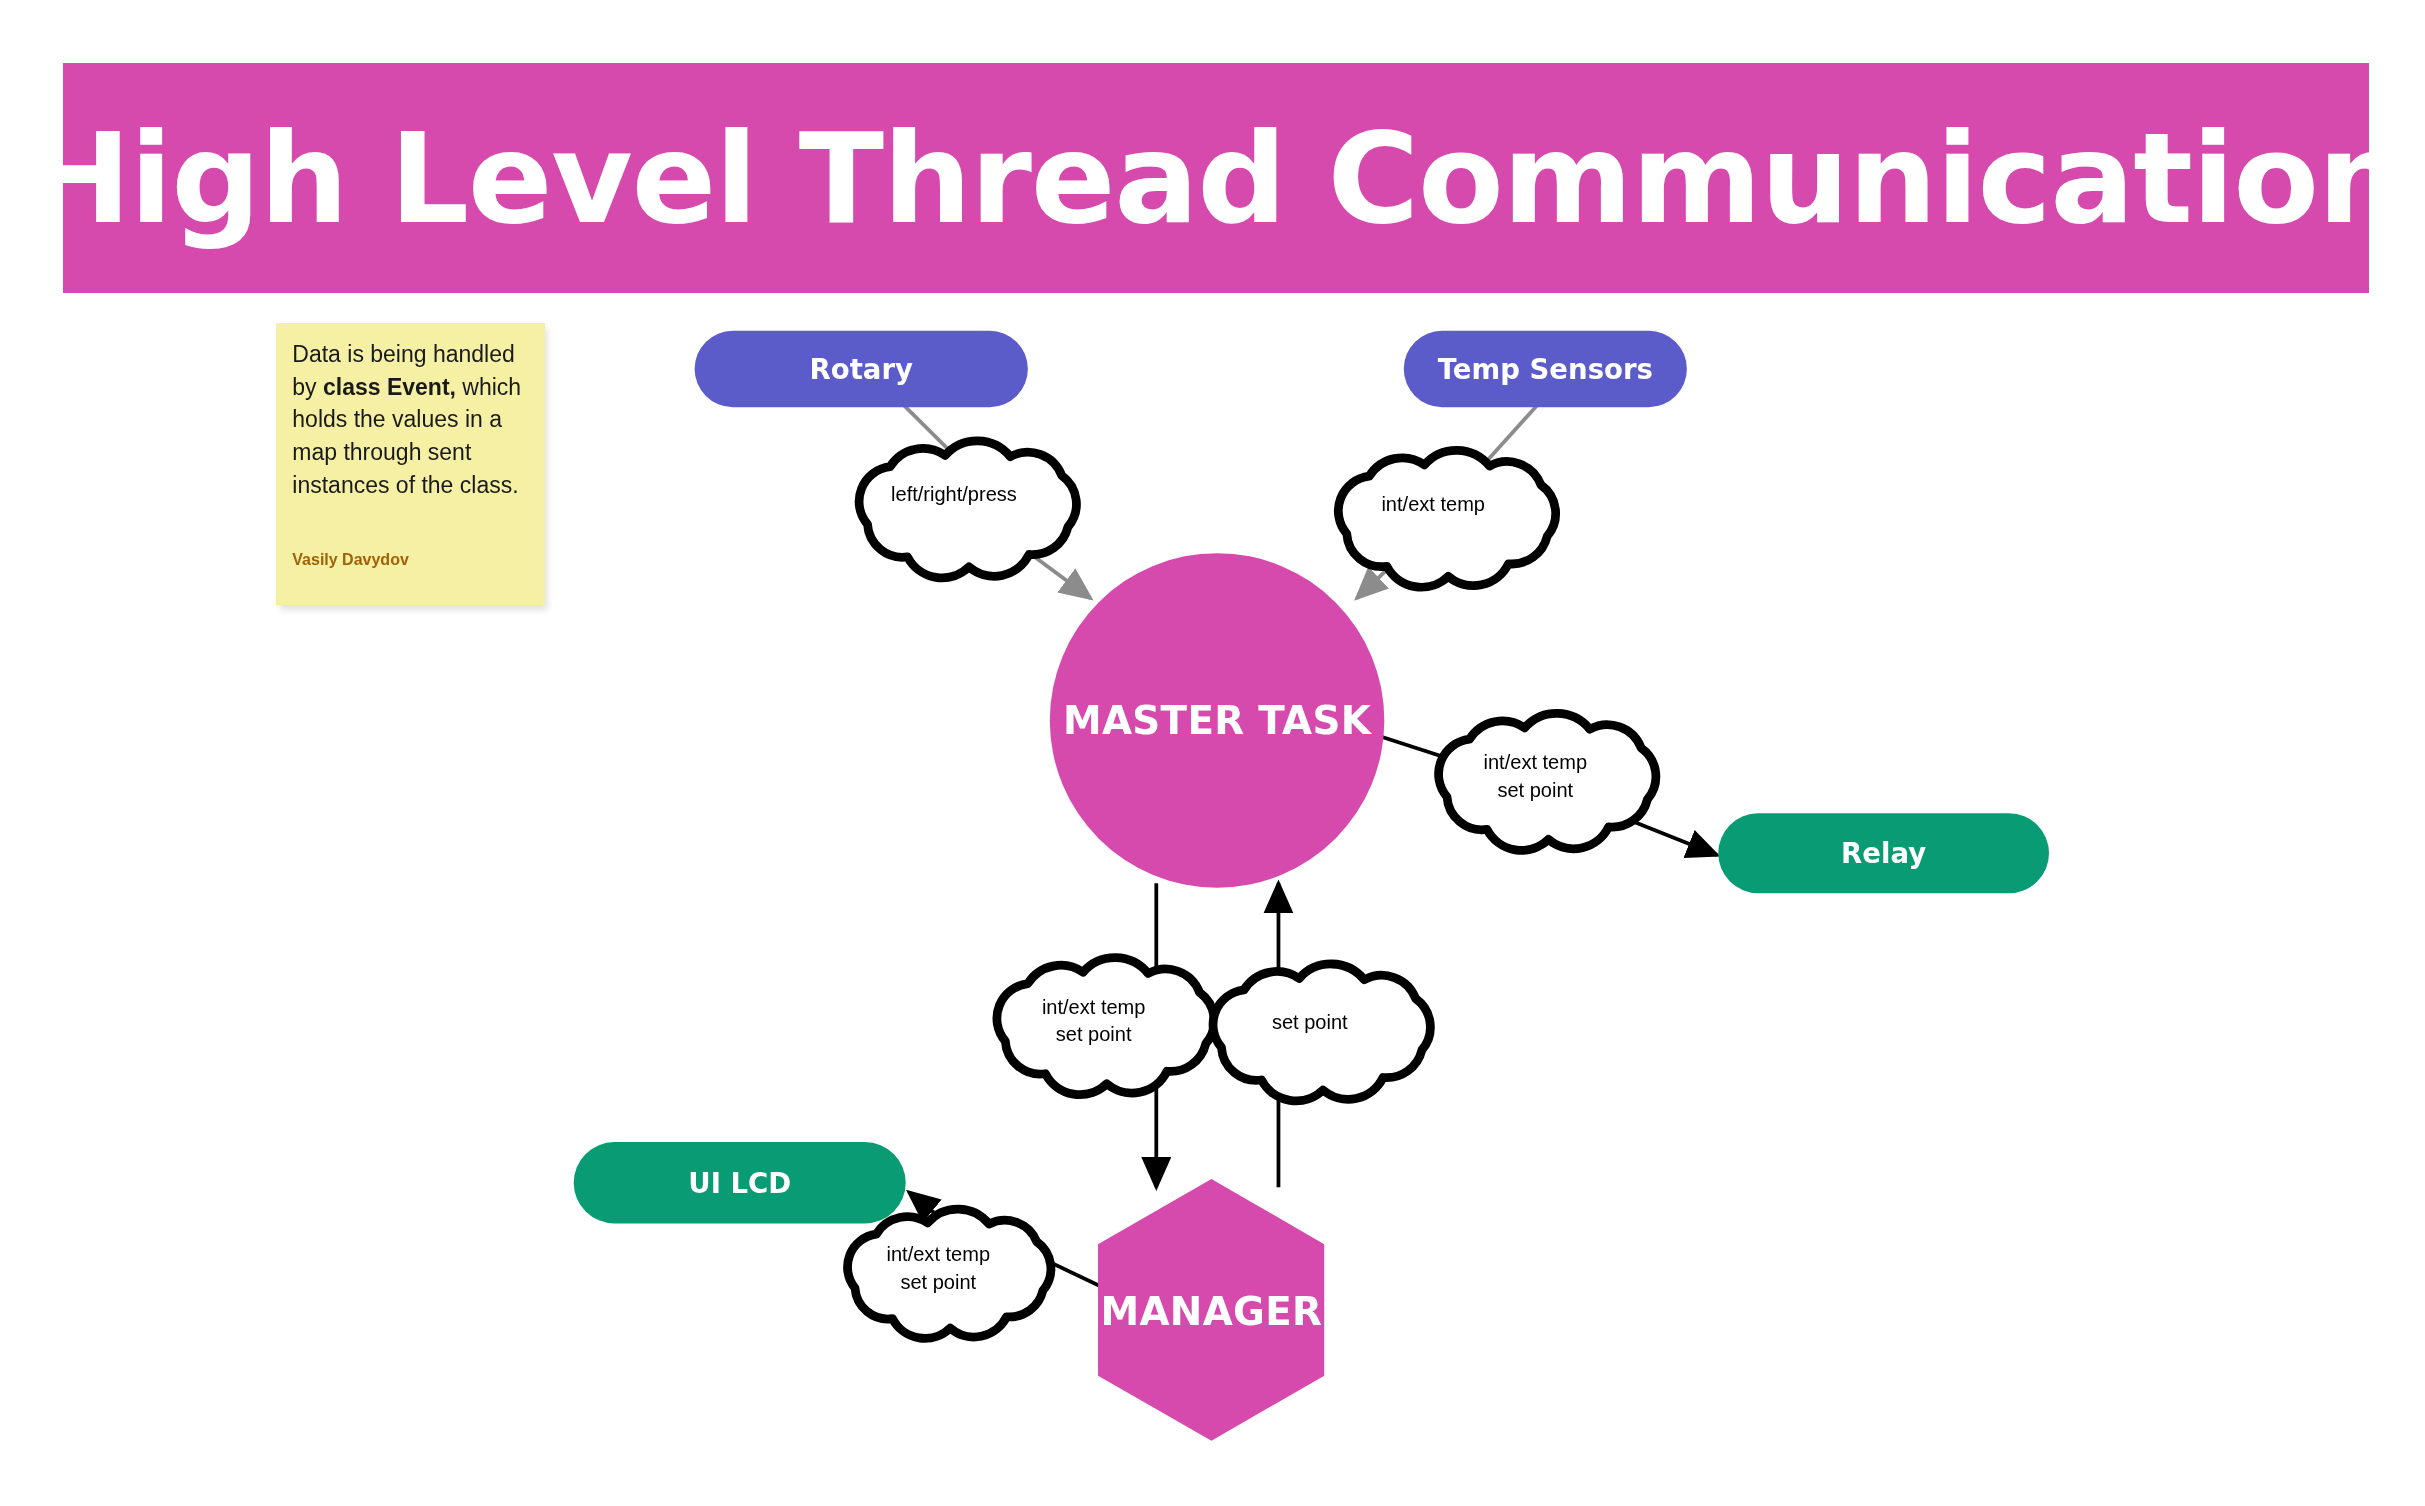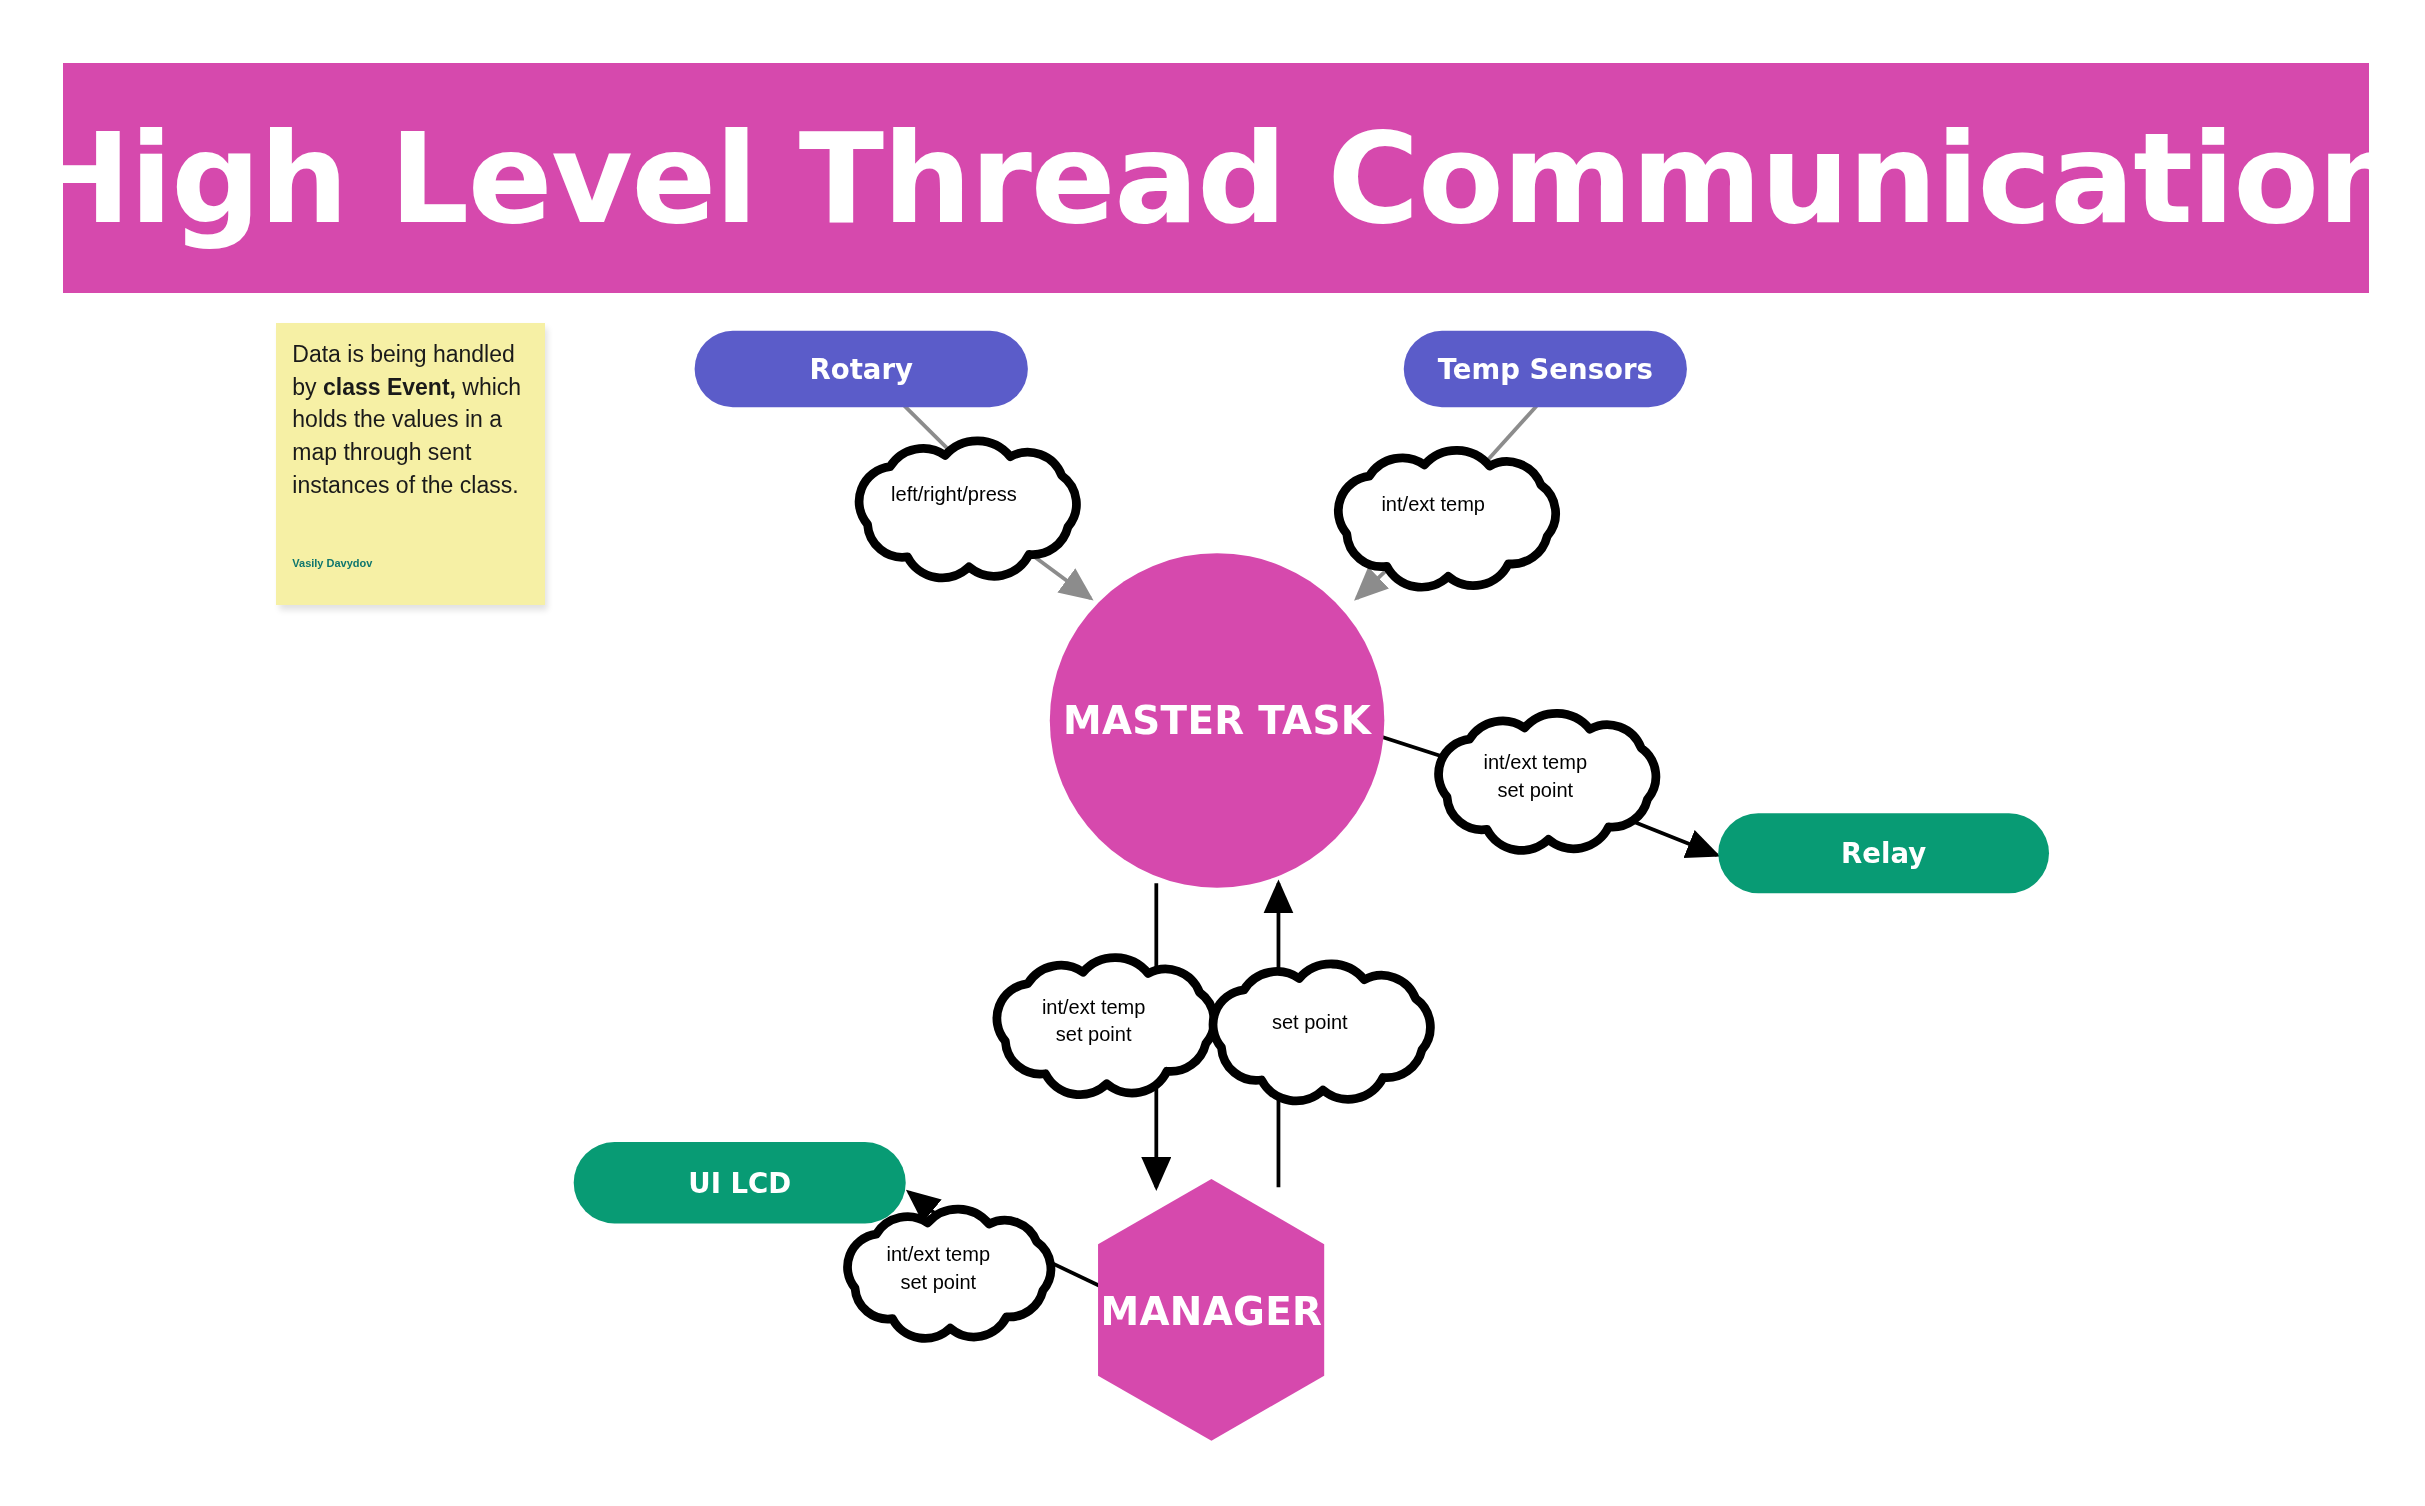--- a/index.html
+++ b/index.html
@@ -59,23 +59,23 @@
     font-size: 23px;
     line-height: 1.42;
     color: #1a1a1a;
   }
   #sticky-note-text b { font-weight: 700; }
   #sticky-note-author {
     position: absolute;
     left: 16.3px;
     bottom: 36px;
     font-family: "Liberation Sans", sans-serif;
-    font-size: 11px;
-    font-weight: 700;
-    color: #0f766e;
+    font-size: 16px;
+    font-weight: 700;
+    color: #a16207;
   }
 
   
   #diagram-svg {
     position: absolute;
     left: 0;
     top: 0;
     width: 2426px;
     height: 1506px;
   }

